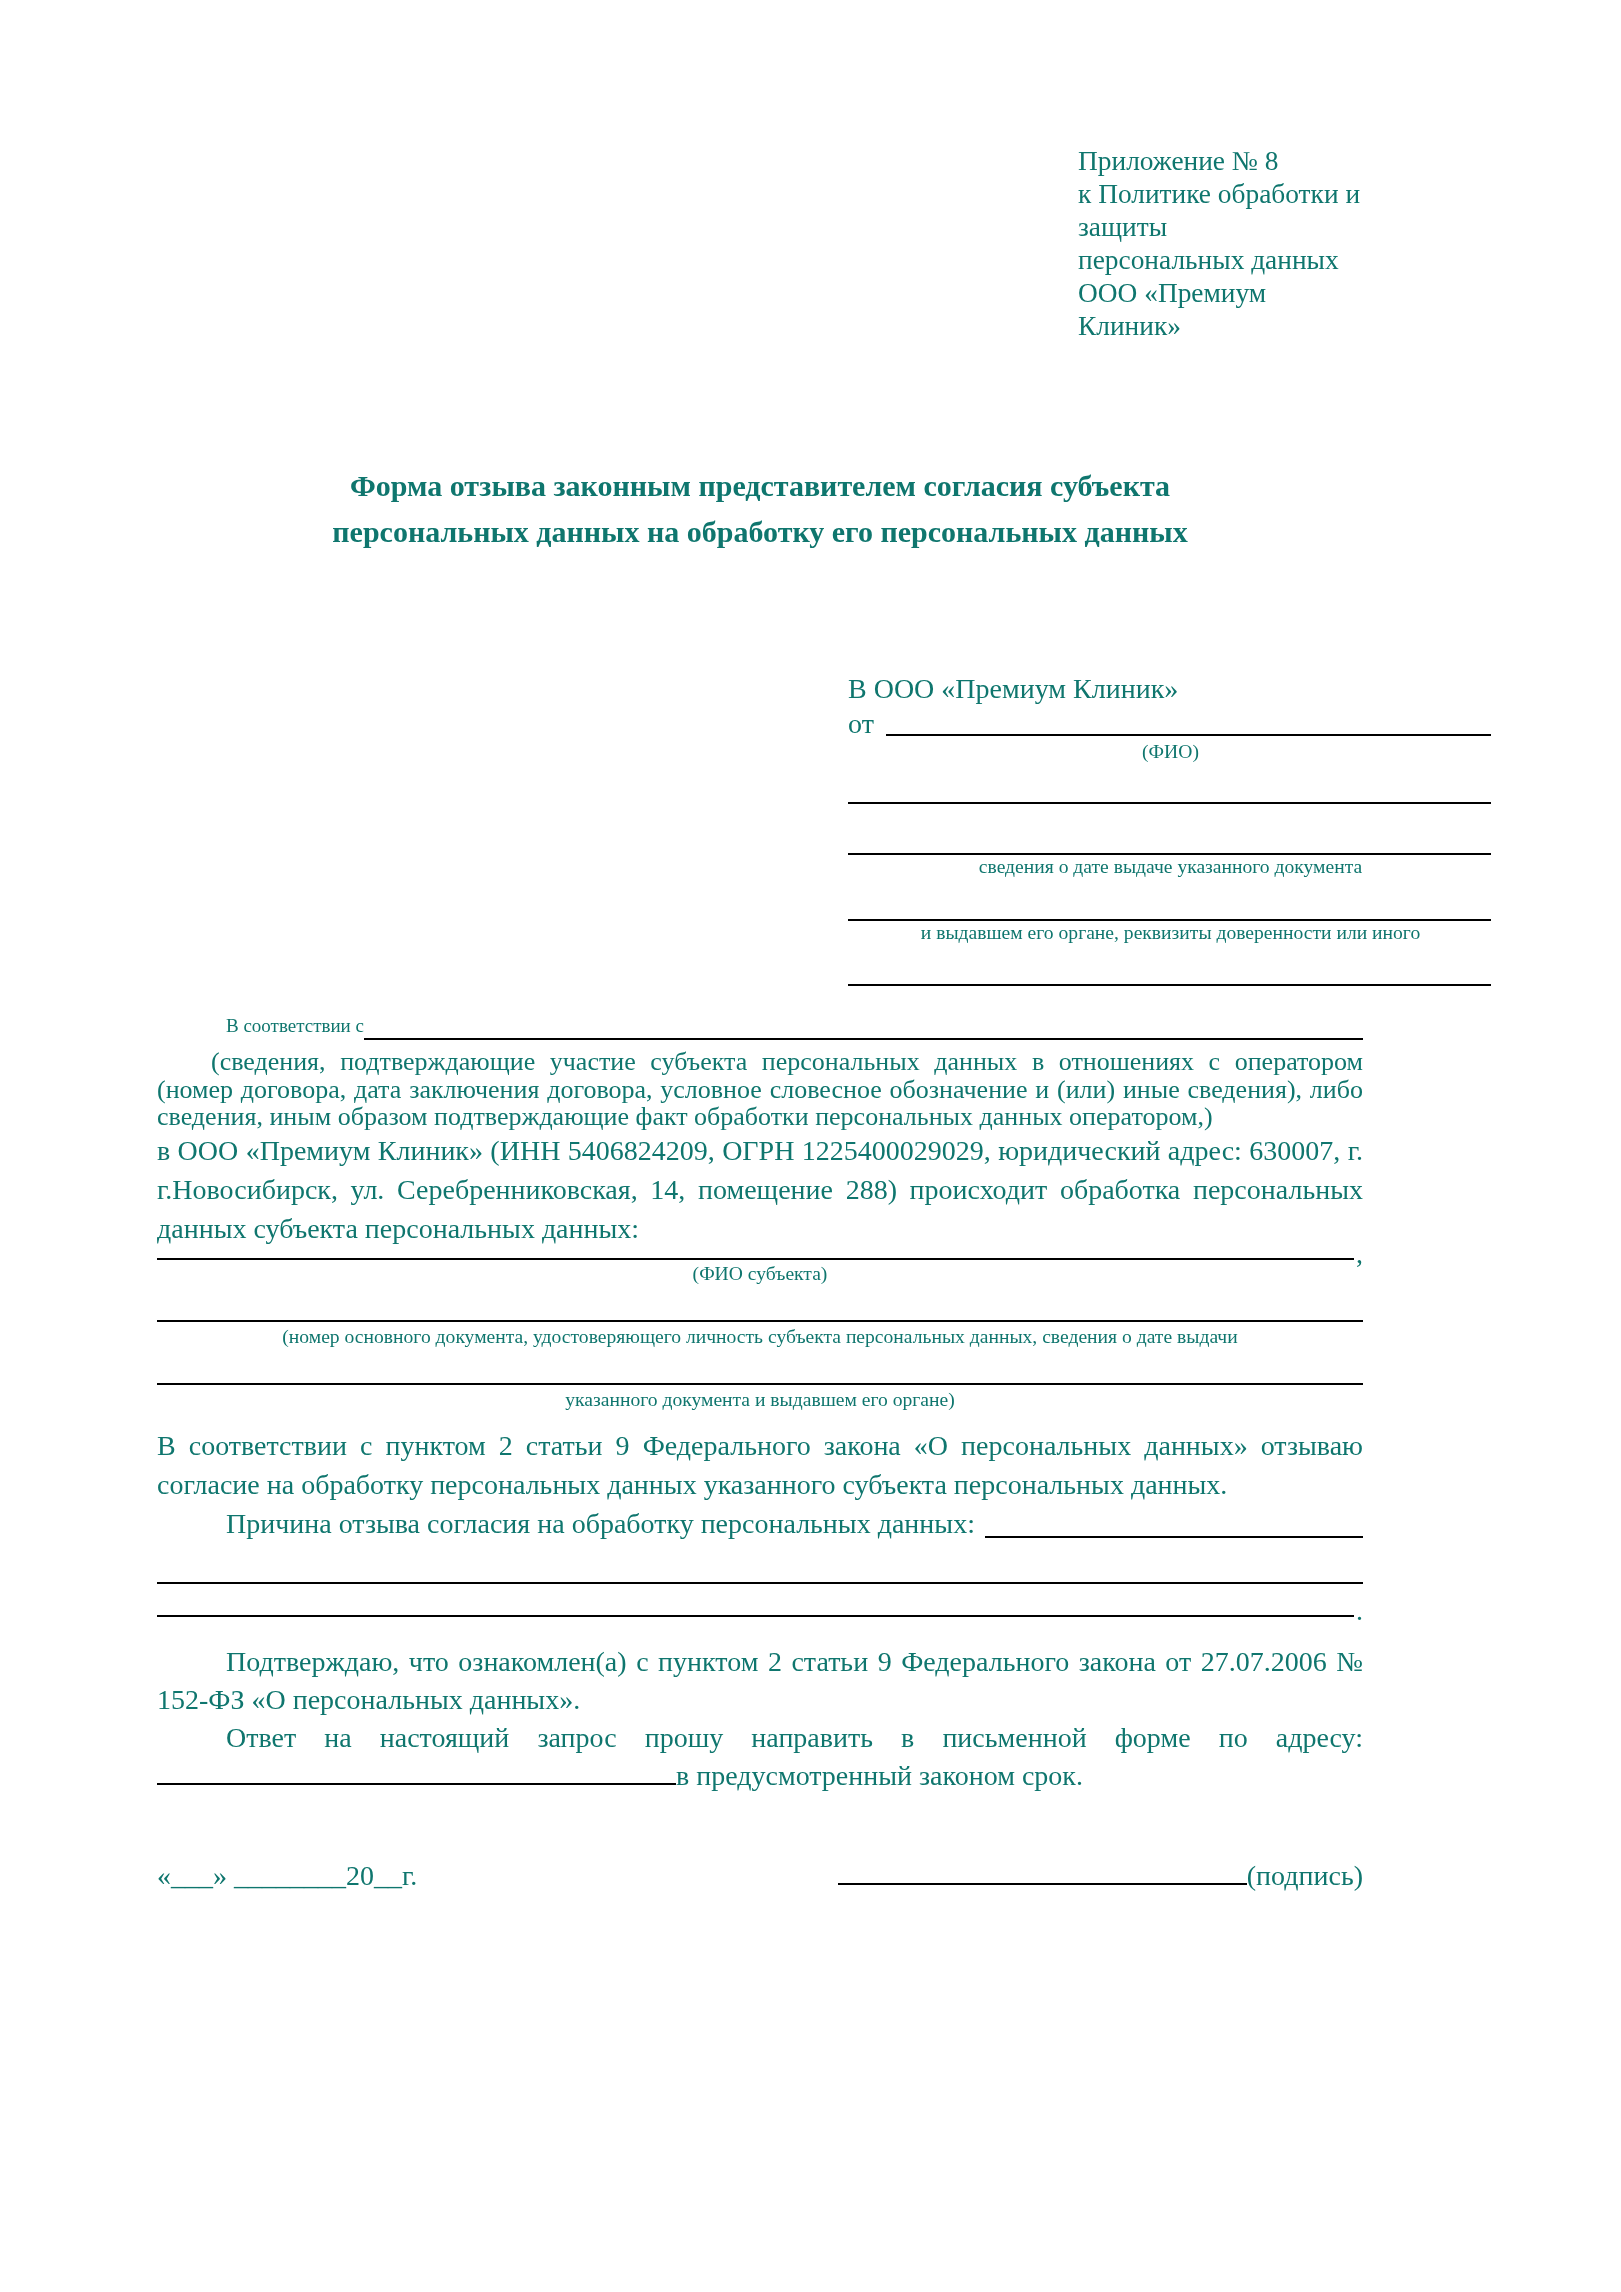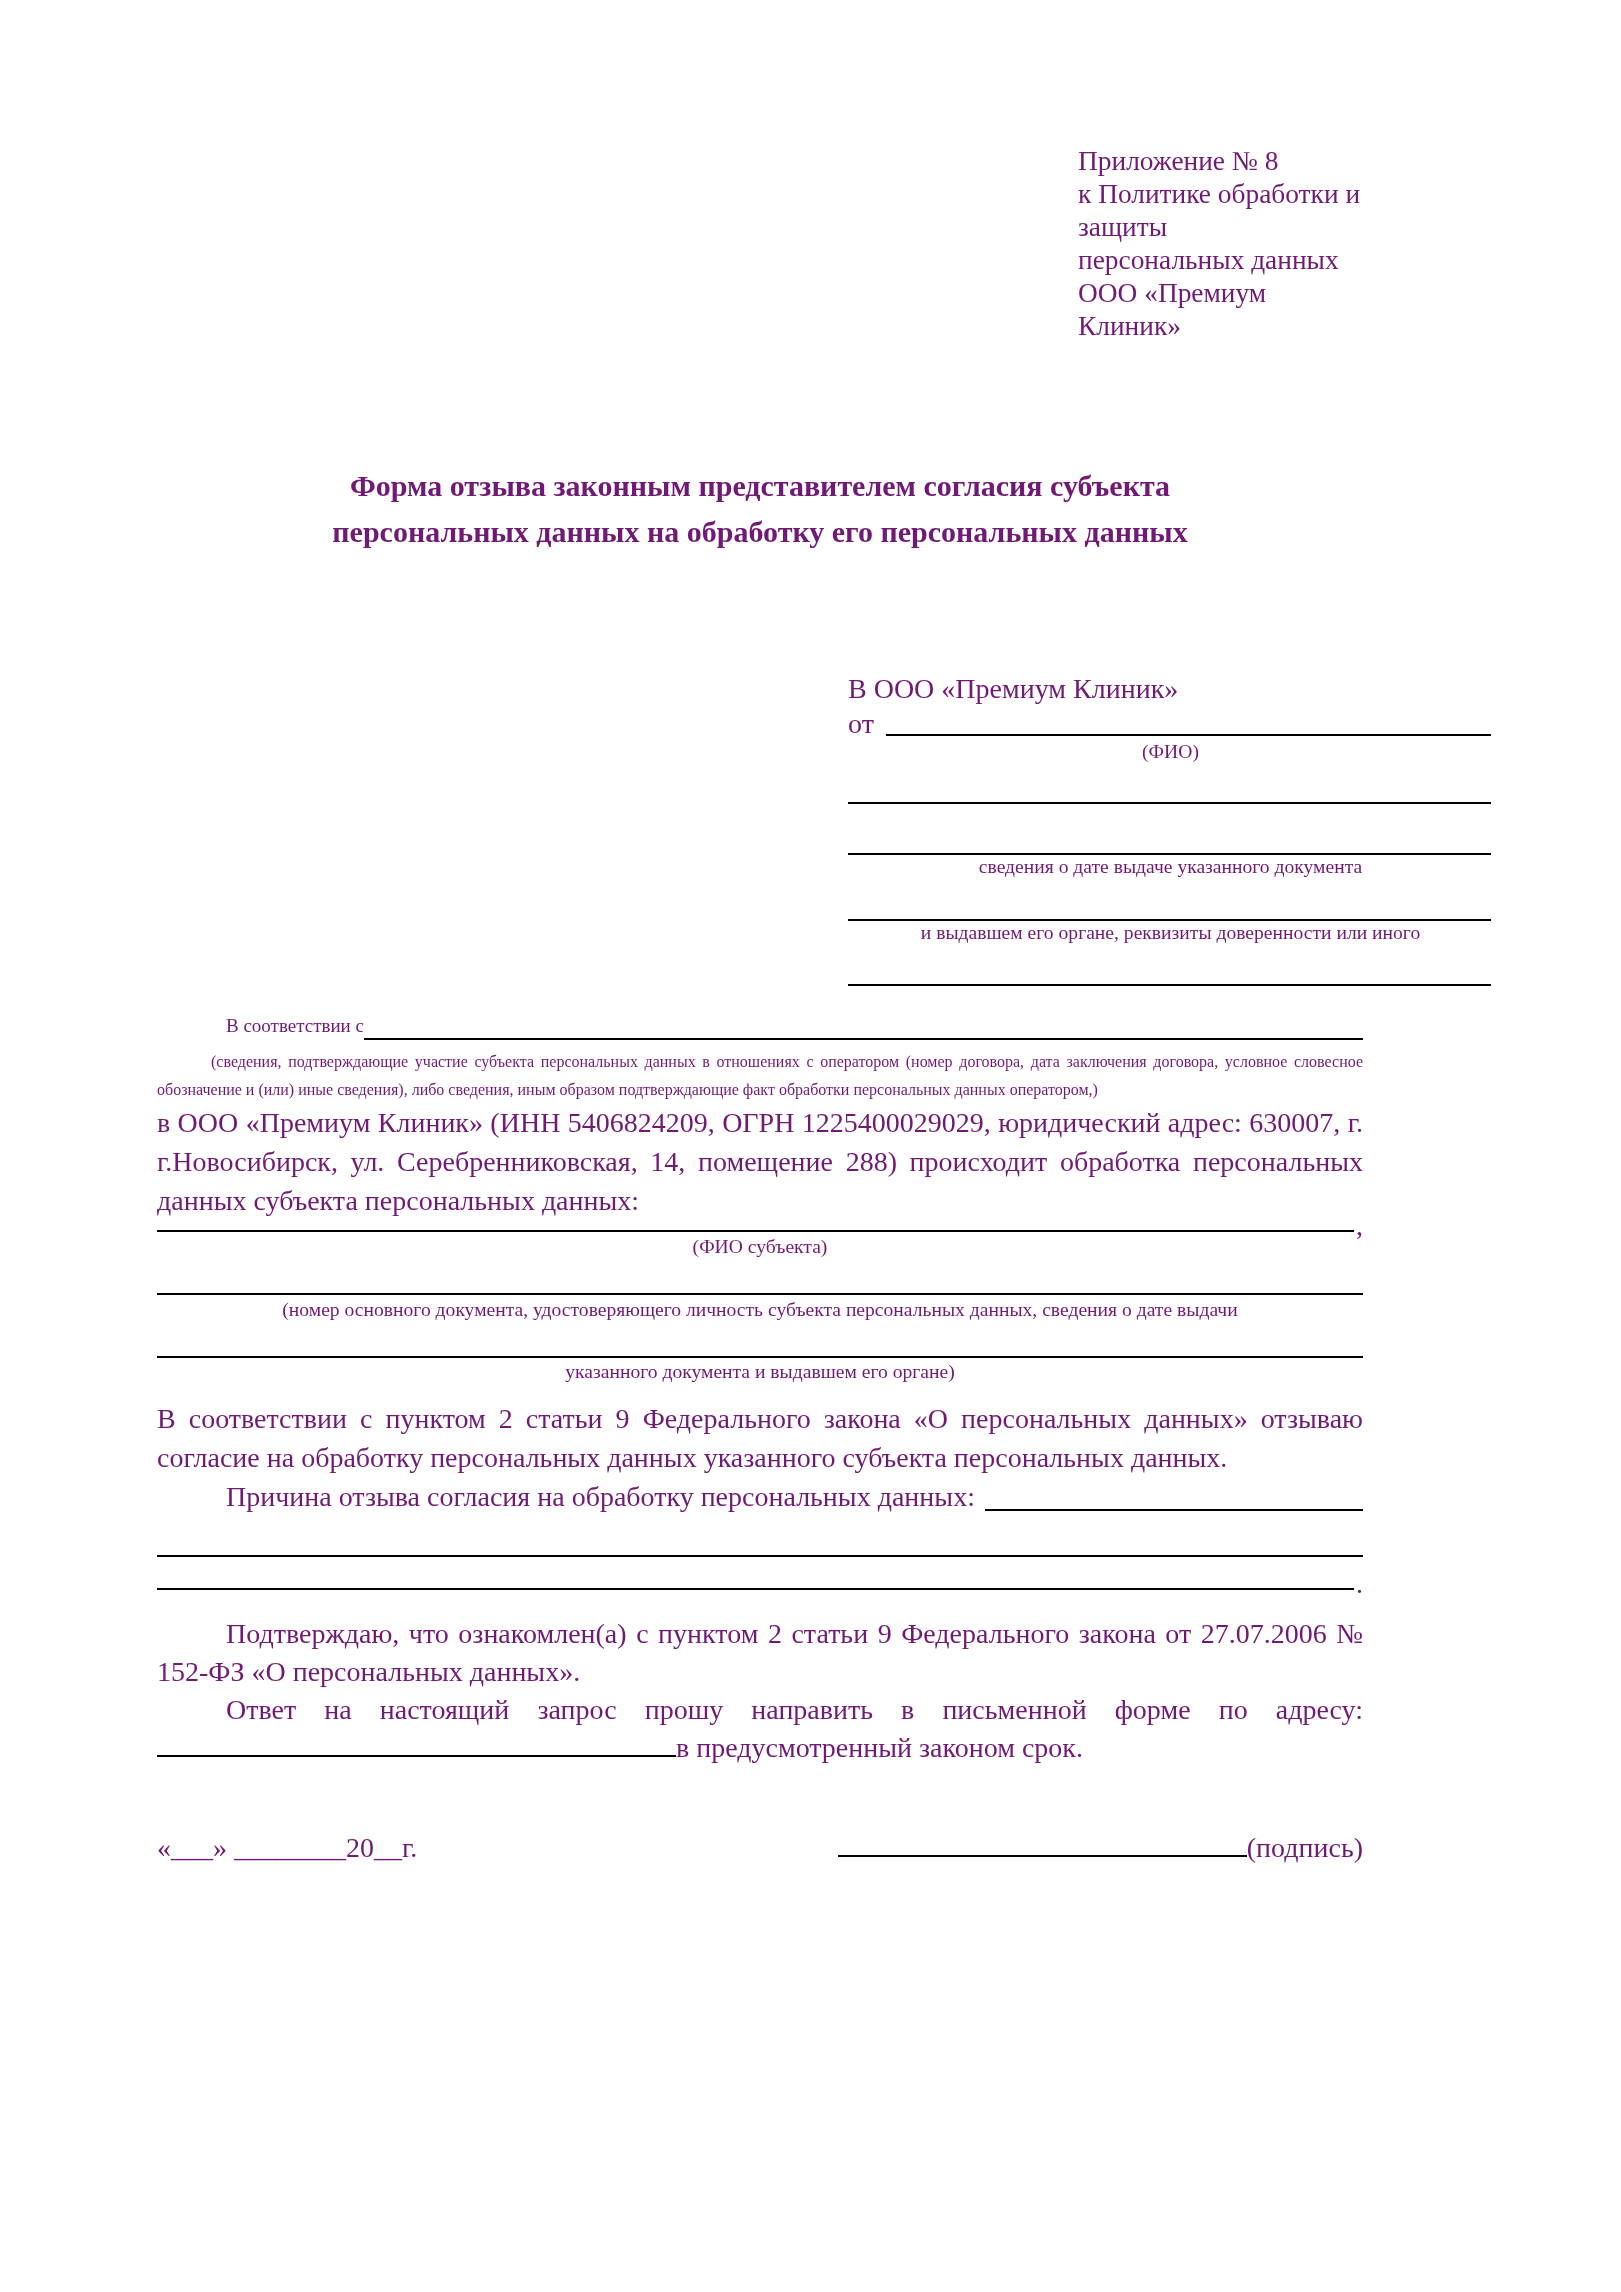--- a/index.html
+++ b/index.html
@@ -1,17 +1,17 @@
 <!DOCTYPE html>
 <html><head>
 <meta charset="utf-8">
 <style>
   html,body{margin:0;padding:0;background:#ffffff;}
   .page{
-    width:1491px;height:2293px;background:#ffffff;color:#701a75;
+    width:1491px;height:2293px;background:#ffffff;color:#0f766e;
     font-family:"Liberation Serif","DejaVu Serif",serif;
     box-sizing:border-box;padding:145px 128px 0 157px;position:relative;
     overflow:hidden;
   }
   
   .doc-header{margin-left:921px;font-size:27.4px;line-height:33px;}
   
   .doc-title{margin-top:120px;text-align:center;font-weight:bold;font-size:30px;line-height:46px;}
   
   .addressee{margin-left:691px;width:645px;margin-top:116px;font-size:28px;}
@@ -20,21 +20,21 @@
   .flexrow .lbl{padding-right:11.8px;white-space:nowrap;}
   .fill{flex:1 1 auto;border-bottom:2px solid #000;margin-bottom:4.9px;}
   .addr-cap{font-size:19.6px;line-height:21.6px;text-align:center;}
   .blankline{border-bottom:2px solid #000;}
   .g1{height:39px;} .g2{height:49px;} .g3{height:41px;} .g4{height:39px;}
   .fieldcap{font-size:19.6px;line-height:23.5px;text-align:center;}
   
   .zayav{margin-top:65px;text-align:center;font-size:28px;line-height:35px;letter-spacing:1px;}
   .intro{display:flex;margin-top:20px;font-size:19px;line-height:39px;}
   .ind{width:69px;flex:0 0 auto;}
-  .note{font-size:16px;line-height:27.4px;text-align:justify;text-indent:54px;margin:3.9px 0 0 0;}
+  .note{font-size:26px;line-height:27.4px;text-align:justify;text-indent:54px;margin:3.9px 0 0 0;}
   .para{font-size:28px;line-height:39px;text-align:justify;margin:0;}
   .wline{display:flex;align-items:flex-end;font-size:28px;}
   .wline .tail{line-height:11.8px;flex:0 0 auto;padding-left:2px;}
   .commarow{height:11.8px;}
   .cap-center{font-size:19.6px;line-height:21.6px;text-align:center;margin-top:3.9px;}
   .bl-a{margin-top:13.7px;height:21.6px;}
   .bl-b{margin-top:7.8px;height:27.4px;}
   .withdraw{margin-top:15.7px;}
   .reason{display:flex;font-size:28px;line-height:39px;}
   .reason .lbl{padding-right:9.8px;white-space:nowrap;}

